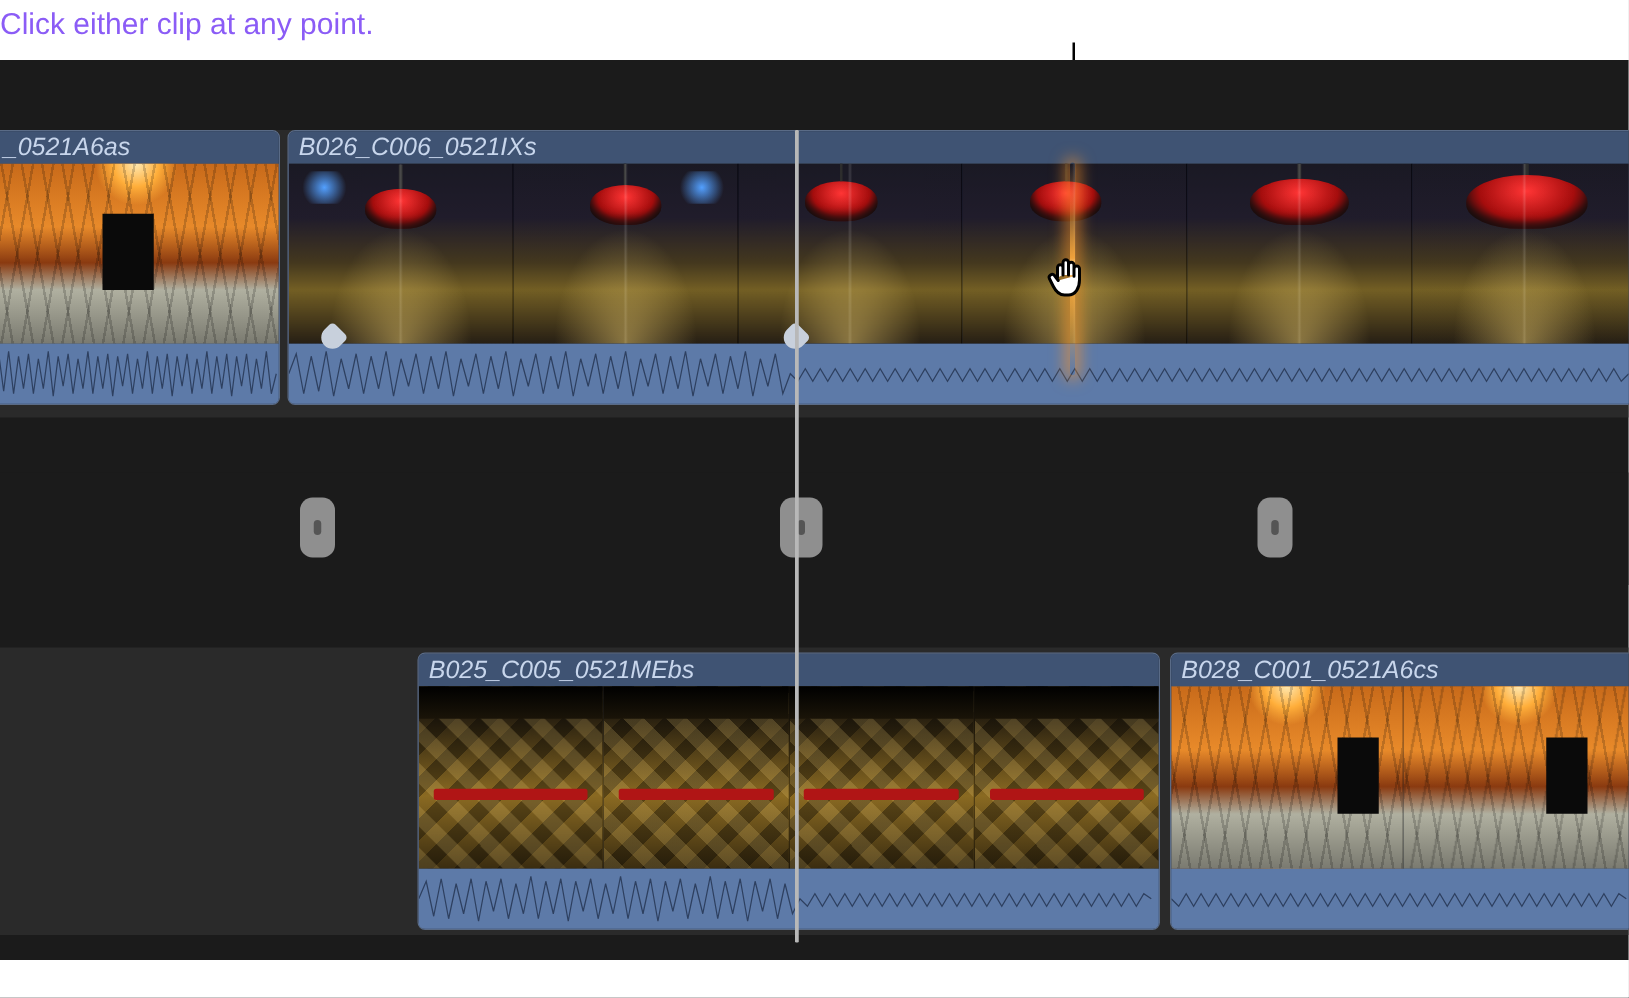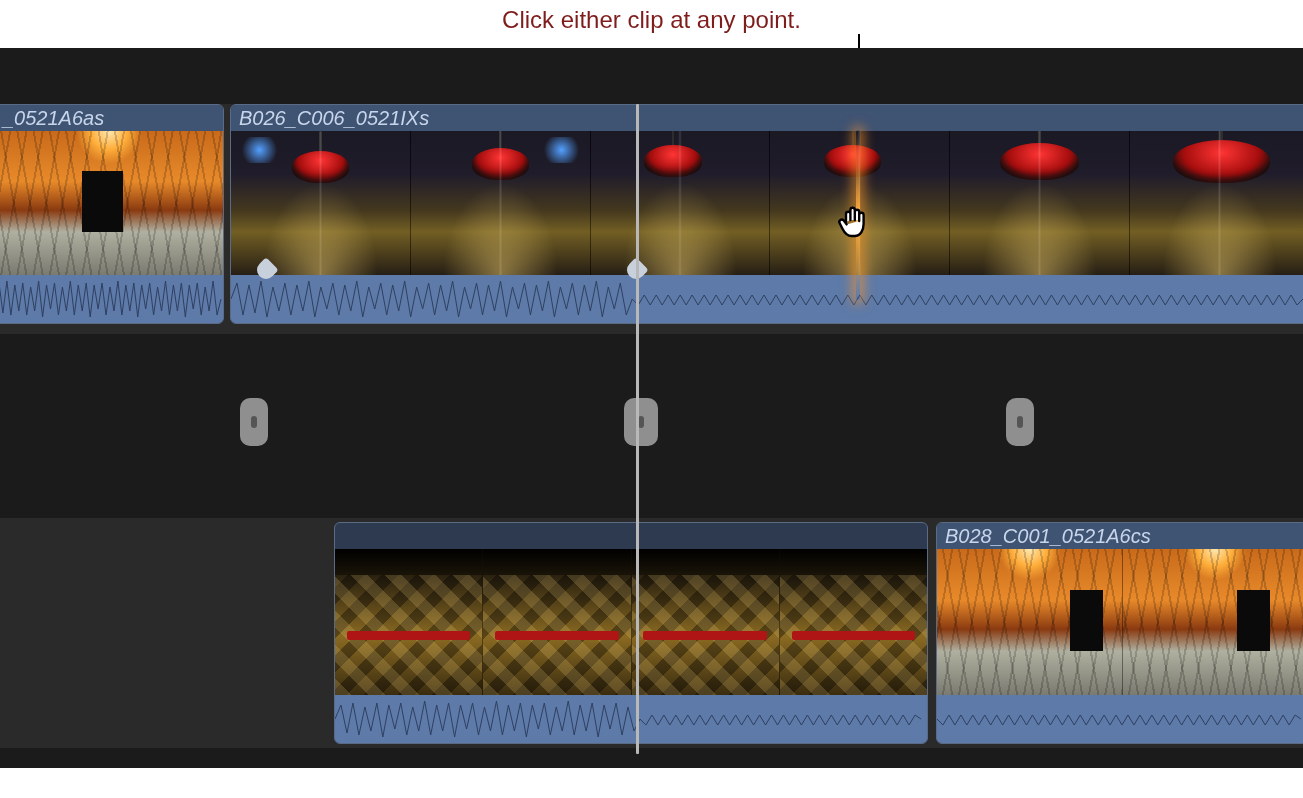--- a/index.html
+++ b/index.html
@@ -11,23 +11,23 @@
     position: relative;
     overflow: hidden;
   }
 
   
   .annotation {
     position: absolute;
     top: 6px;
     left: 0;
     width: 100%;
-    text-align: center;
+    text-align: left;
     font-size: 24px;
-    color: #7f1d1d;
+    color: #8b5cf6;
   }
   .annotation-leader {
     position: absolute;
     top: 34px;
     left: 858px;
     width: 2px;
     height: 78px;
     background: #000;
   }
 
@@ -309,20 +309,21 @@
         <div class="dot"></div>
       </div>
     <div class="angle-stub" style="left:1006px;">
         <div class="dot"></div>
       </div>
   </div>
 
   <div class="track lower">
 
     <div class="clip" style="left:334px; top:4px; width:594px; height:222px;">
+      <div class="clip-label">B025_C005_0521MEbs</div>
       <div class="clip-thumbs">
         <div class="thumb th-gold">
             <div class="redstrip"></div>
           </div>
         <div class="thumb th-gold">
             <div class="redstrip"></div>
           </div>
         <div class="thumb th-gold">
             <div class="redstrip"></div>
           </div>

